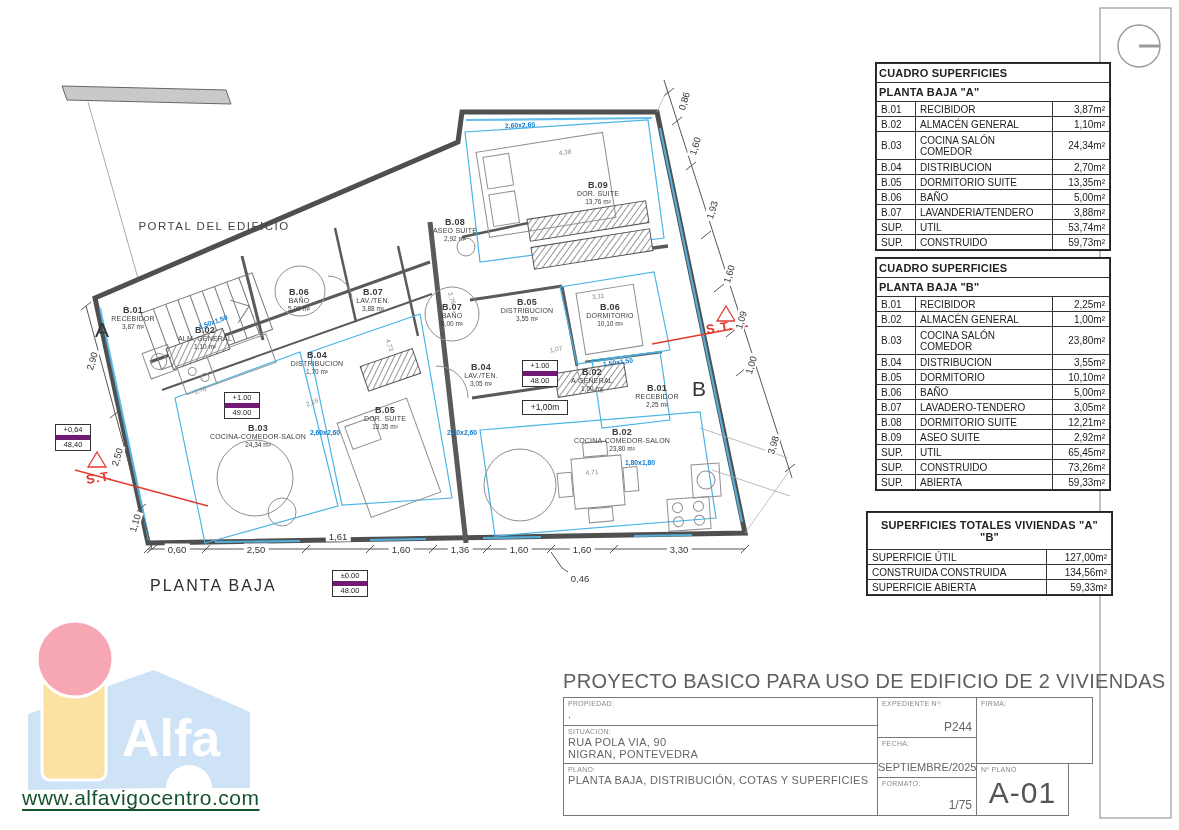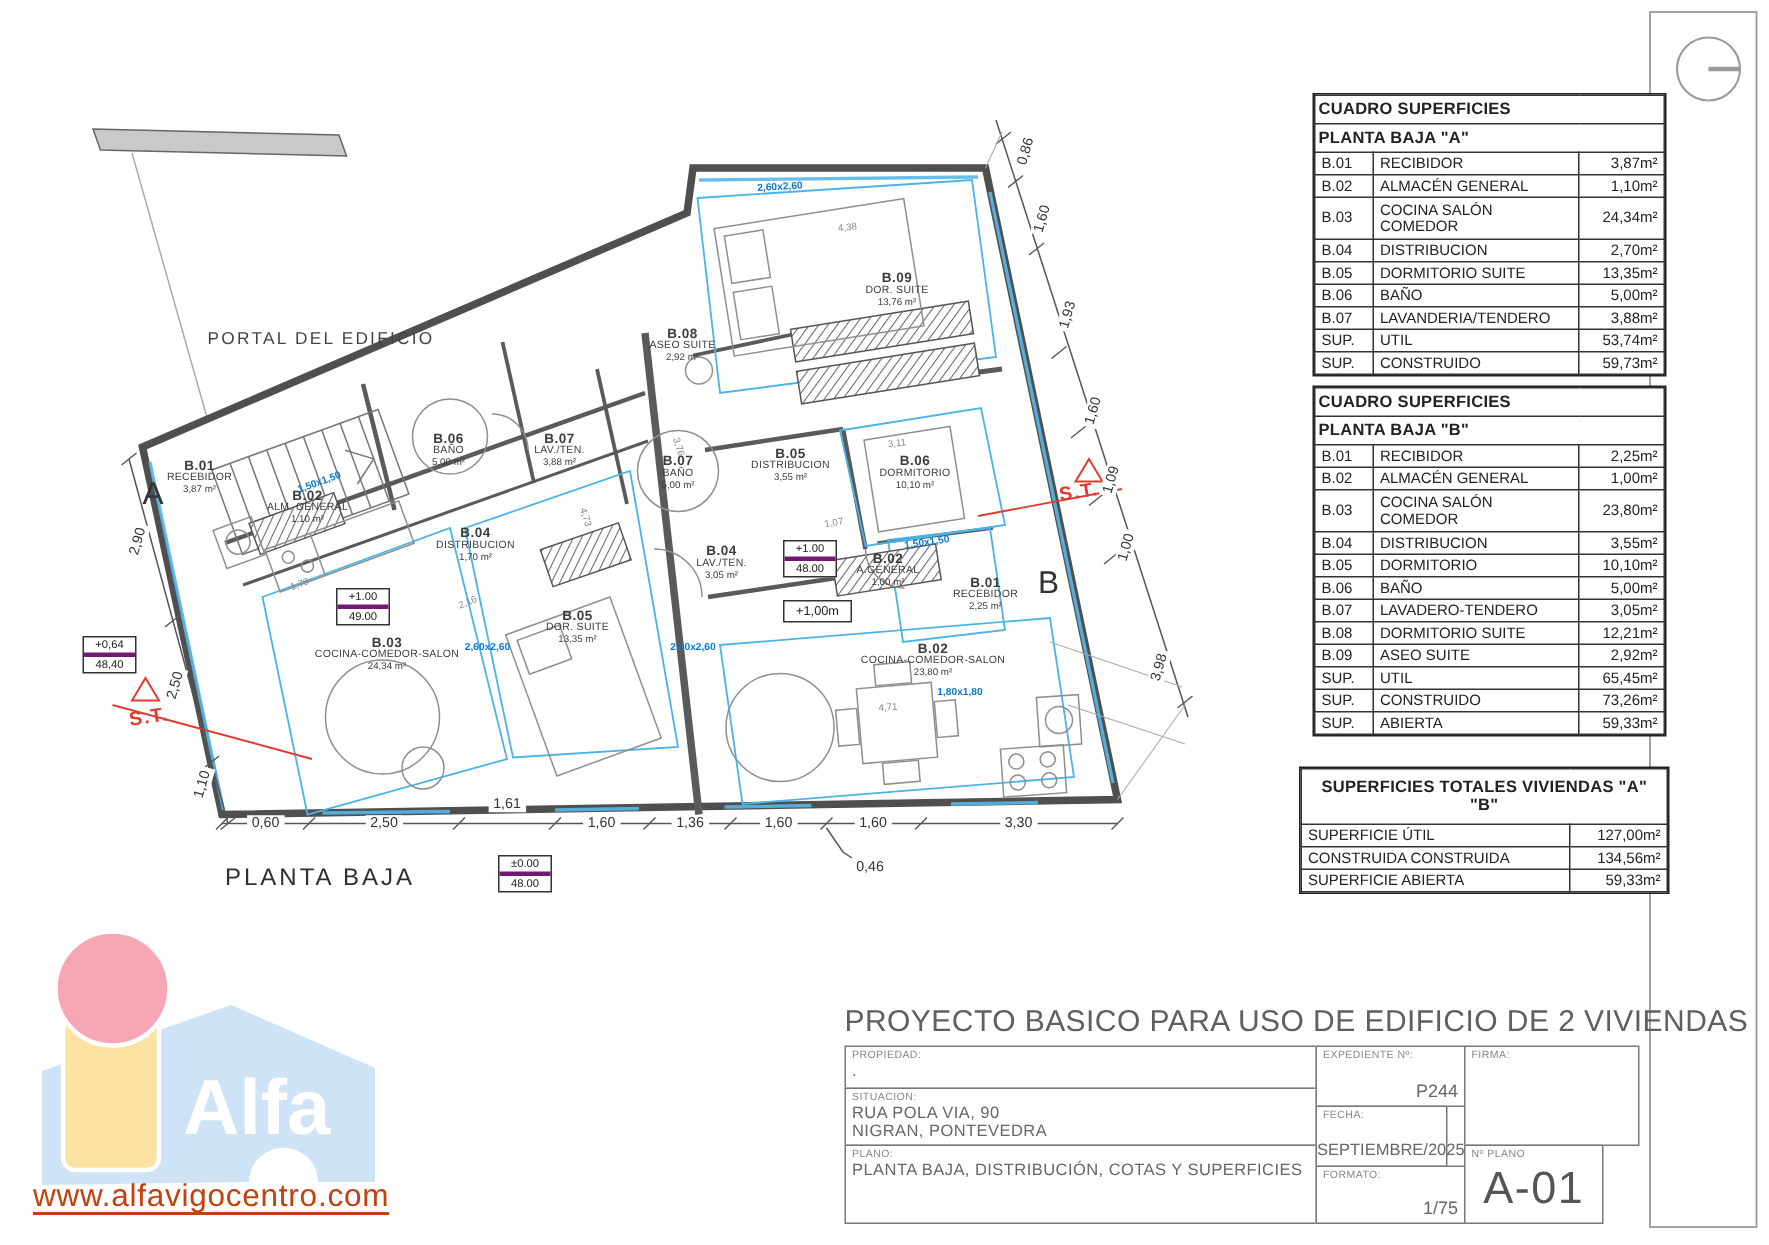--- a/index.html
+++ b/index.html
@@ -10,21 +10,21 @@
   
   .room{position:absolute;transform:translate(-50%,-50%);text-align:center;color:#3c3c3c;line-height:1.15;white-space:nowrap;z-index:3;}
   .room .rid{font-size:9px;font-weight:700;letter-spacing:.3px;}
   .room .rname{font-size:7px;letter-spacing:.2px;}
   .room .rarea{font-size:6.5px;}
   .dimb{position:absolute;transform:translate(-50%,-50%);font-size:9.5px;color:#333;background:#fff;padding:0 3px;z-index:3;white-space:nowrap;}
   .dimr,.diml{position:absolute;transform:translate(-50%,-50%) rotate(-74deg);font-size:9.5px;color:#333;background:#fff;padding:0 2px;z-index:3;white-space:nowrap;}
   .dimi{position:absolute;font-size:6.5px;color:#8a8a8a;z-index:3;white-space:nowrap;}
   .wlab{position:absolute;font-size:6.8px;font-weight:700;color:#0a7ad0;z-index:3;white-space:nowrap;}
   .lvl{position:absolute;border:1px solid #333;background:#fff;font-size:7.5px;line-height:10px;text-align:center;width:34px;color:#222;z-index:4;}
-  .lvl div + div{border-top:3px solid #701a75;}
+  .lvl div + div{border-top:5px solid #701a75;}
   .lvl1{position:absolute;border:1px solid #333;background:#fff;font-size:8.5px;line-height:13px;text-align:center;width:44px;color:#222;z-index:4;}
   .marker{position:absolute;font-size:21px;color:#333;z-index:3;}
   .st{position:absolute;color:#e23a2e;font-weight:700;font-size:13px;letter-spacing:1px;transform:rotate(-9deg);z-index:4;}
   .portal{position:absolute;transform:translate(-50%,-50%);font-size:11.5px;letter-spacing:1.5px;color:#444;z-index:3;white-space:nowrap;}
   .caption{position:absolute;font-size:16px;letter-spacing:2px;color:#2f2f2f;font-weight:500;z-index:3;}
 
   
   table.surf,table.tot{position:absolute;border-collapse:collapse;background:#fff;z-index:5;outline:1.5px solid #222;}
   .surf td,.surf th,.tot td,.tot th{border:1px solid #333;color:#222;}
   .surf td,.tot td{font-size:10px;padding:1.5px 4px;}
@@ -39,21 +39,21 @@
 
   
   .tb-title{position:absolute;left:563px;top:670px;width:532px;font-size:20px;color:#5f5f5f;letter-spacing:.3px;white-space:nowrap;z-index:5;}
   .tb-cell{position:absolute;border:1px solid #777;box-sizing:border-box;padding:2px 4px;background:#fff;z-index:5;}
   .cl{font-size:7px;color:#888;letter-spacing:.3px;display:block;}
   .cv{font-size:11px;color:#666;letter-spacing:.3px;margin-top:1px;}
   .cv-br{position:absolute;right:4px;bottom:3px;font-size:12px;color:#666;}
   .cv-bc{position:absolute;left:0;right:0;bottom:4px;text-align:center;font-size:11px;color:#666;}
   .bigplano{position:absolute;left:0;right:0;top:12px;text-align:center;font-size:30px;color:#555;letter-spacing:1px;}
 
-  .website{position:absolute;left:22px;top:786px;font-size:21px;color:#c2410c;letter-spacing:.5px;
+  .website{position:absolute;left:22px;top:786px;font-size:21px;color:#14532d;letter-spacing:.5px;
            text-decoration:underline;text-underline-offset:4px;z-index:5;text-align:center;}
 </style>
 </head>
 <body>
 
 <svg width="1179" height="830" viewBox="0 0 1179 830">
   <defs>
     <pattern id="hatch" width="5" height="5" patternUnits="userSpaceOnUse" patternTransform="rotate(45)">
       <rect width="5" height="5" fill="#fff"></rect>
       <line x1="0" y1="0" x2="0" y2="5" stroke="#666" stroke-width="1.4"></line>
@@ -563,21 +563,21 @@
   <div class="cv" style="margin-top:0">NIGRAN, PONTEVEDRA</div>
 </div>
 <div class="tb-cell" style="left:563px;top:763px;width:315px;height:53px">
   <span class="cl">PLANO:</span>
   <div class="cv">PLANTA BAJA,  DISTRIBUCIÓN, COTAS Y SUPERFICIES</div>
 </div>
 <div class="tb-cell" style="left:877px;top:697px;width:100px;height:41px">
   <span class="cl">EXPEDIENTE Nº:</span>
   <div class="cv-br">P244</div>
 </div>
-<div class="tb-cell" style="left:877px;top:737px;width:88px;height:41px">
+<div class="tb-cell" style="left:877px;top:737px;width:100px;height:41px">
   <span class="cl">FECHA:</span>
   <div class="cv-bc">SEPTIEMBRE/2025</div>
 </div>
 <div class="tb-cell" style="left:877px;top:777px;width:100px;height:39px">
   <span class="cl">FORMATO:</span>
   <div class="cv-br">1/75</div>
 </div>
 <div class="tb-cell" style="left:976px;top:697px;width:117px;height:67px">
   <span class="cl">FIRMA:</span>
 </div>

